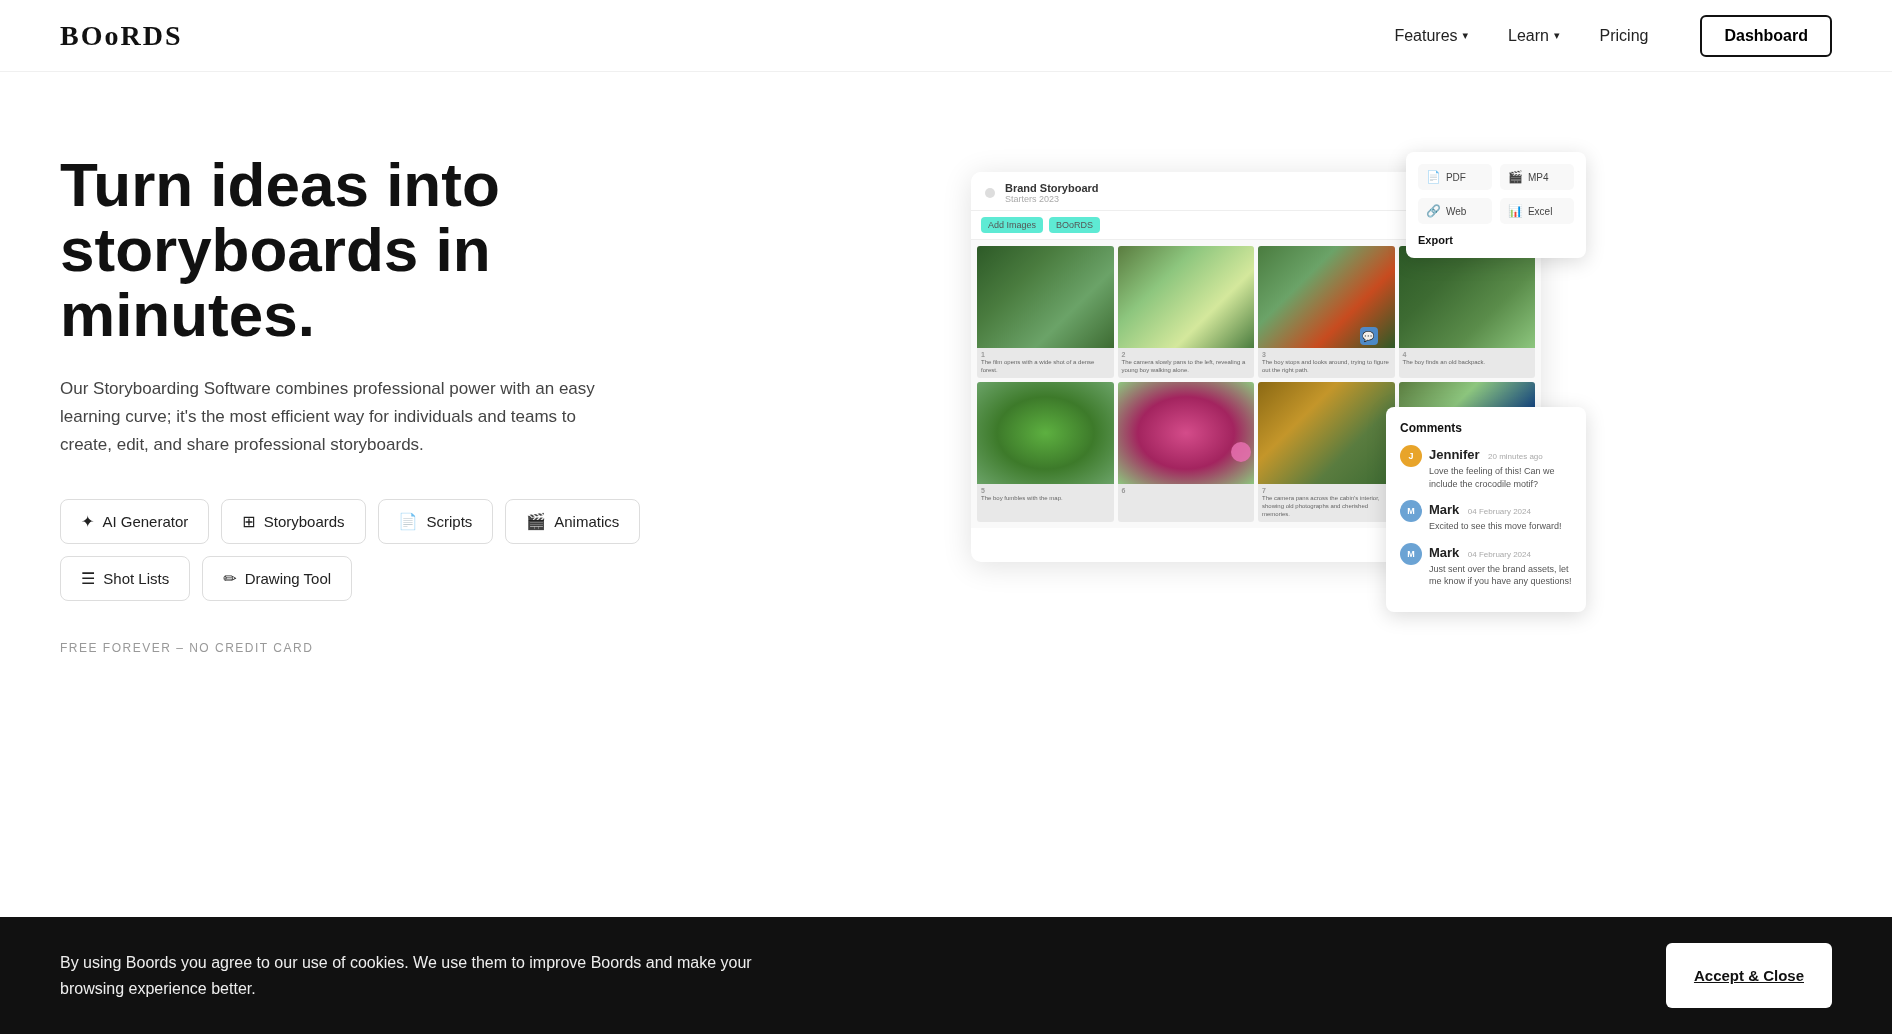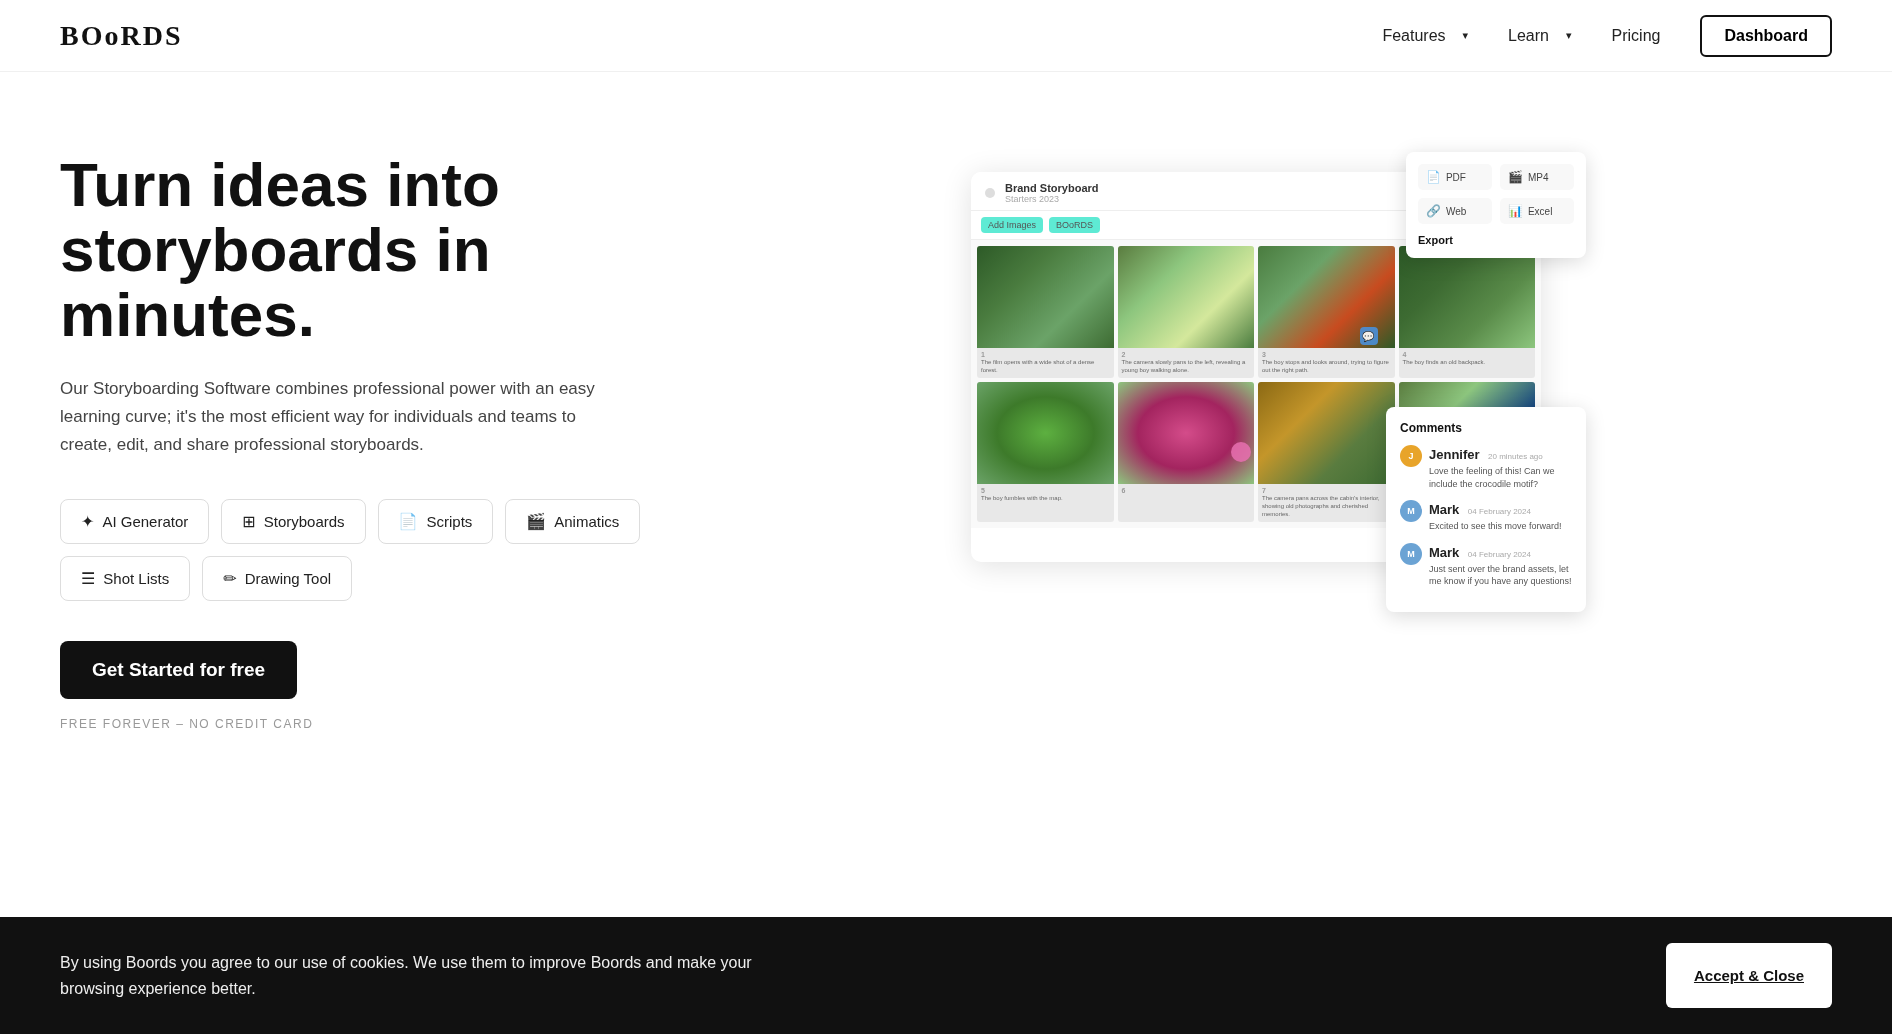--- a/index.html
+++ b/index.html
@@ -11,27 +11,27 @@
       padding: 0 60px; height: 72px; border-bottom: 1px solid #f0f0f0;
       position: sticky; top: 0; background: #fff; z-index: 100;
     }
     .logo {
       font-size: 28px; font-weight: 900; letter-spacing: 2px; color: #111;
       font-family: Georgia, serif;
     }
     .logo span { display: inline-block; }
     .nav-links { display: flex; align-items: center; gap: 40px; }
     .nav-link {
-      font-size: 16px; color: #222; cursor: pointer; display: flex; align-items: center; gap: 17px;
+      font-size: 16px; color: #222; cursor: pointer; display: flex; align-items: center; gap: 5px;
       text-decoration: none;
     }
     .chevron { font-size: 11px; }
     .nav-dashboard-btn {
       padding: 10px 22px; border: 2px solid #111; border-radius: 6px;
-      background: #fff; font-size: 16px; font-weight: 600; cursor: pointer;
+      background: #fff; font-size: 16px; font-weight: 600; cursor: pointer; margin-left: 12px;
     }
 
     
     .hero {
       display: flex; align-items: flex-start; justify-content: space-between;
       padding: 80px 60px 60px 60px; min-height: 660px; overflow: hidden;
     }
     .hero-left { max-width: 620px; flex-shrink: 0; }
     .hero-title {
       font-size: 62px; font-weight: 900; line-height: 1.05; color: #111;
@@ -237,21 +237,20 @@
         <span class="pill-icon">☰</span>
         <span>Shot Lists</span>
       </button>
       <button class="pill">
         <span class="pill-icon">✏</span>
         <span>Drawing Tool</span>
       </button>
     </div>
 
     <div>
-      <button class="cta-btn">Get Started for free</button>
       <span class="cta-sub">FREE FOREVER – NO CREDIT CARD</span>
     </div>
   </div>
 
   <div class="hero-right">
     <div class="mockup-container">
 
       <div class="mockup-main">
         <div class="mockup-header">
           <div class="mockup-dot"></div>

